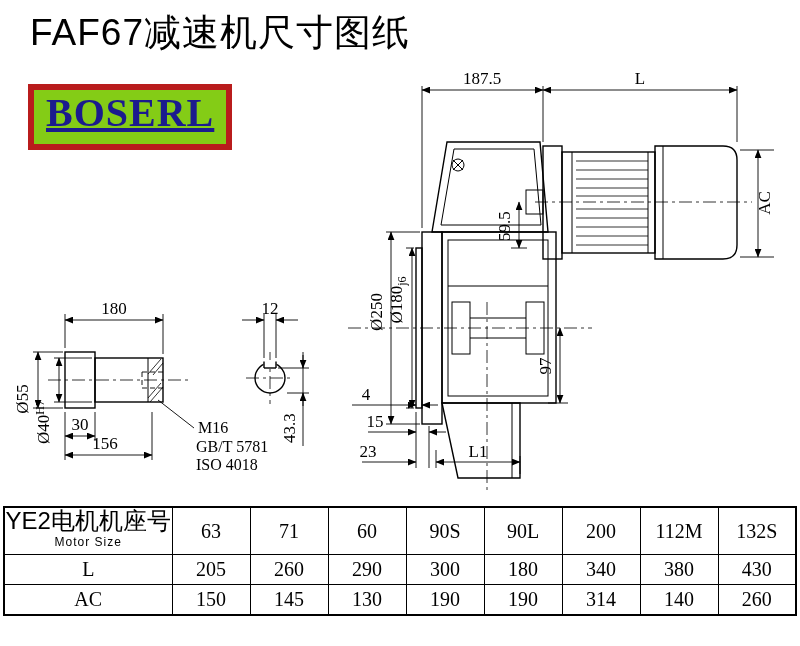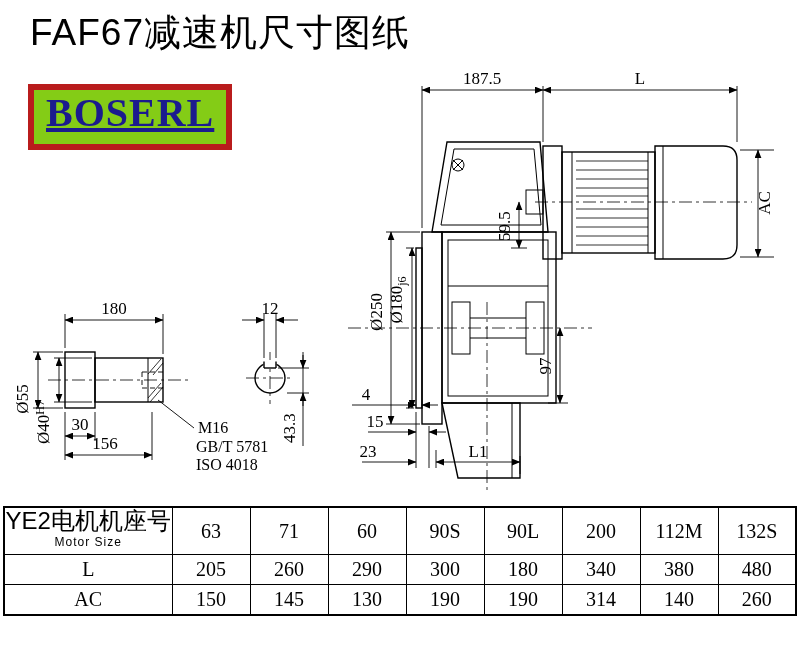--- a/index.html
+++ b/index.html
@@ -236,21 +236,21 @@
       </tr>
       <tr>
         <td>L</td>
         <td>205</td>
         <td>260</td>
         <td>290</td>
         <td>300</td>
         <td>180</td>
         <td>340</td>
         <td>380</td>
-        <td>480</td>
+        <td>430</td>
       </tr>
       <tr>
         <td>AC</td>
         <td>150</td>
         <td>145</td>
         <td>130</td>
         <td>190</td>
         <td>190</td>
         <td>314</td>
         <td>140</td>

